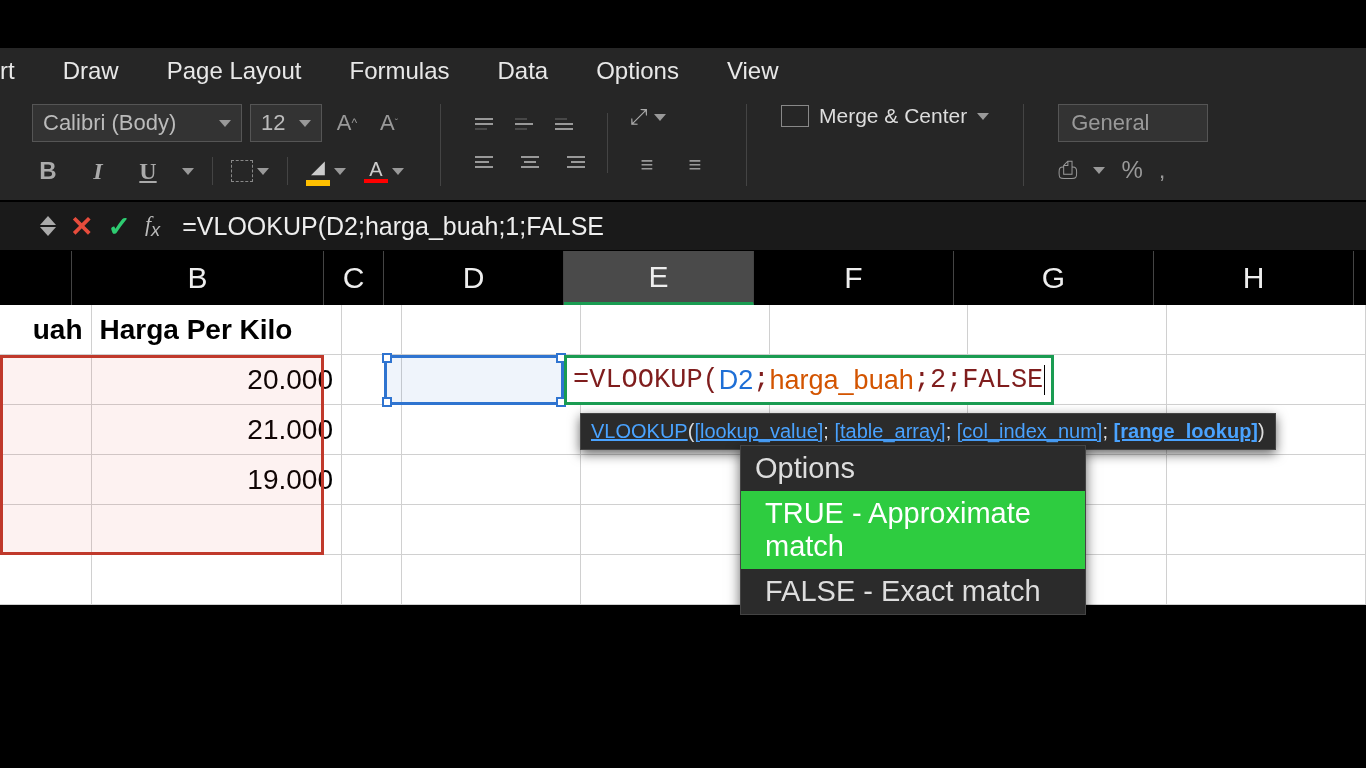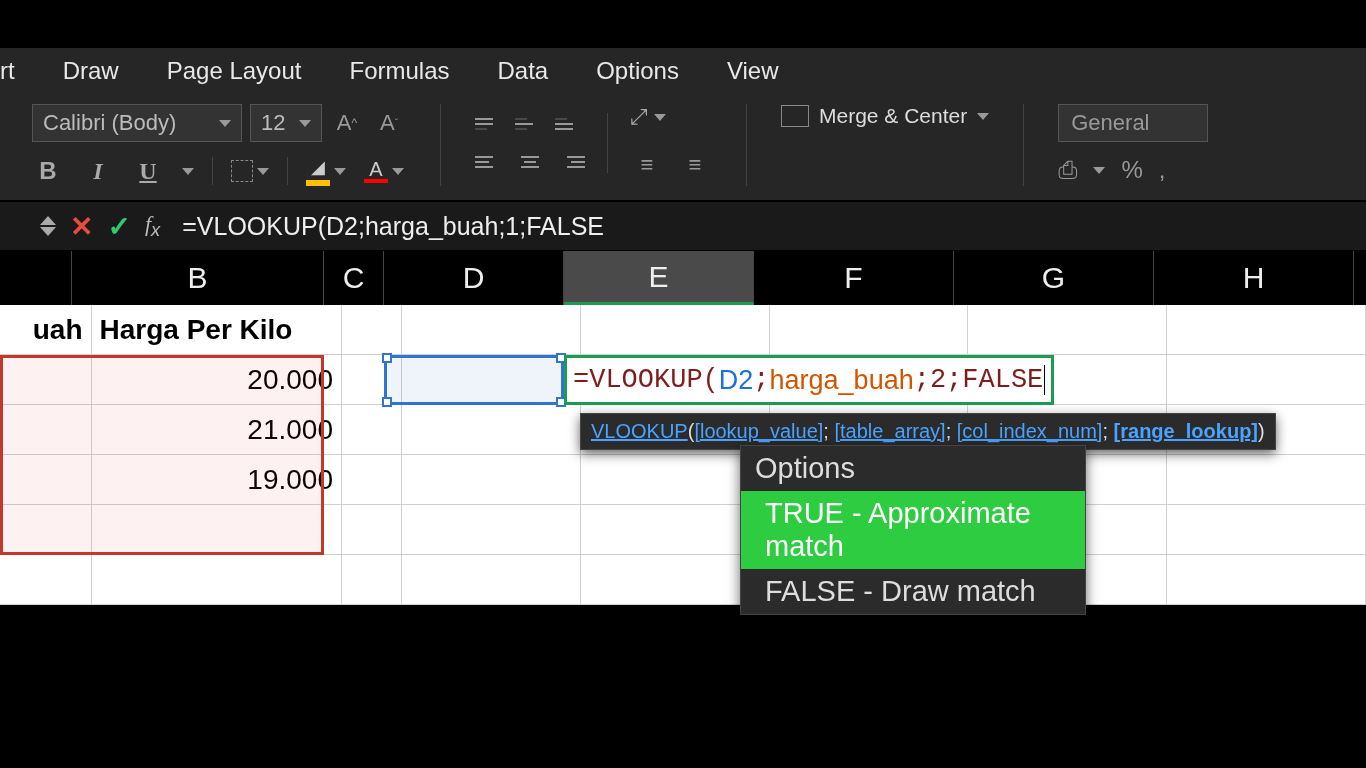--- a/index.html
+++ b/index.html
@@ -326,17 +326,17 @@
       <span class="cursor"></span>
   </div>
 
   <div class="tooltip">
     <a>VLOOKUP</a><span>(</span><a>[lookup_value]</a><span>; </span><a>[table_array]</a><span>; </span><a>[col_index_num]</a><span>; </span><a class="bold">[range_lookup]</a><span>)</span>
   </div>
 
   <div class="options-pop">
     <div class="options-hdr">Options</div>
     <div class="options-item sel">TRUE - Approximate match</div>
-    <div class="options-item">FALSE - Draw match</div>
+    <div class="options-item">FALSE - Exact match</div>
   </div>
 </div>
 
 <div class="bottom-black"></div>
 
 </body></html>

